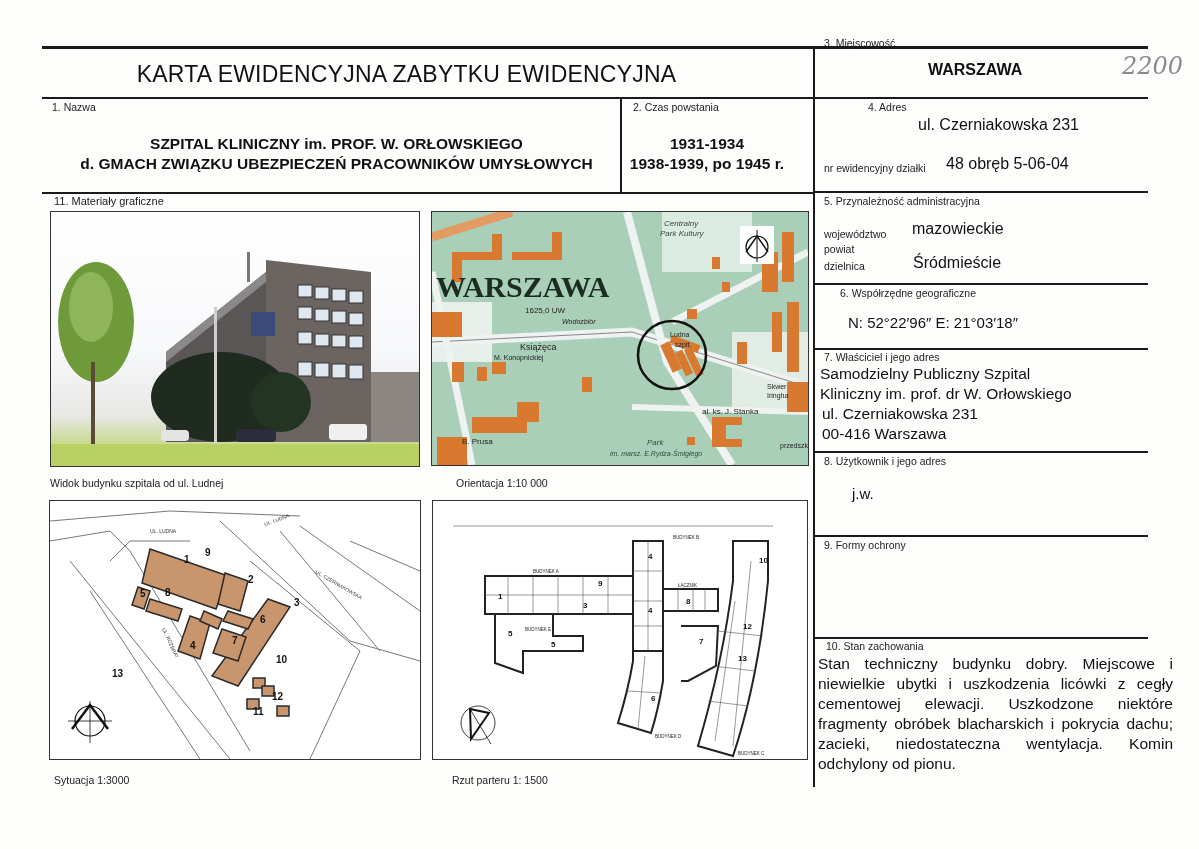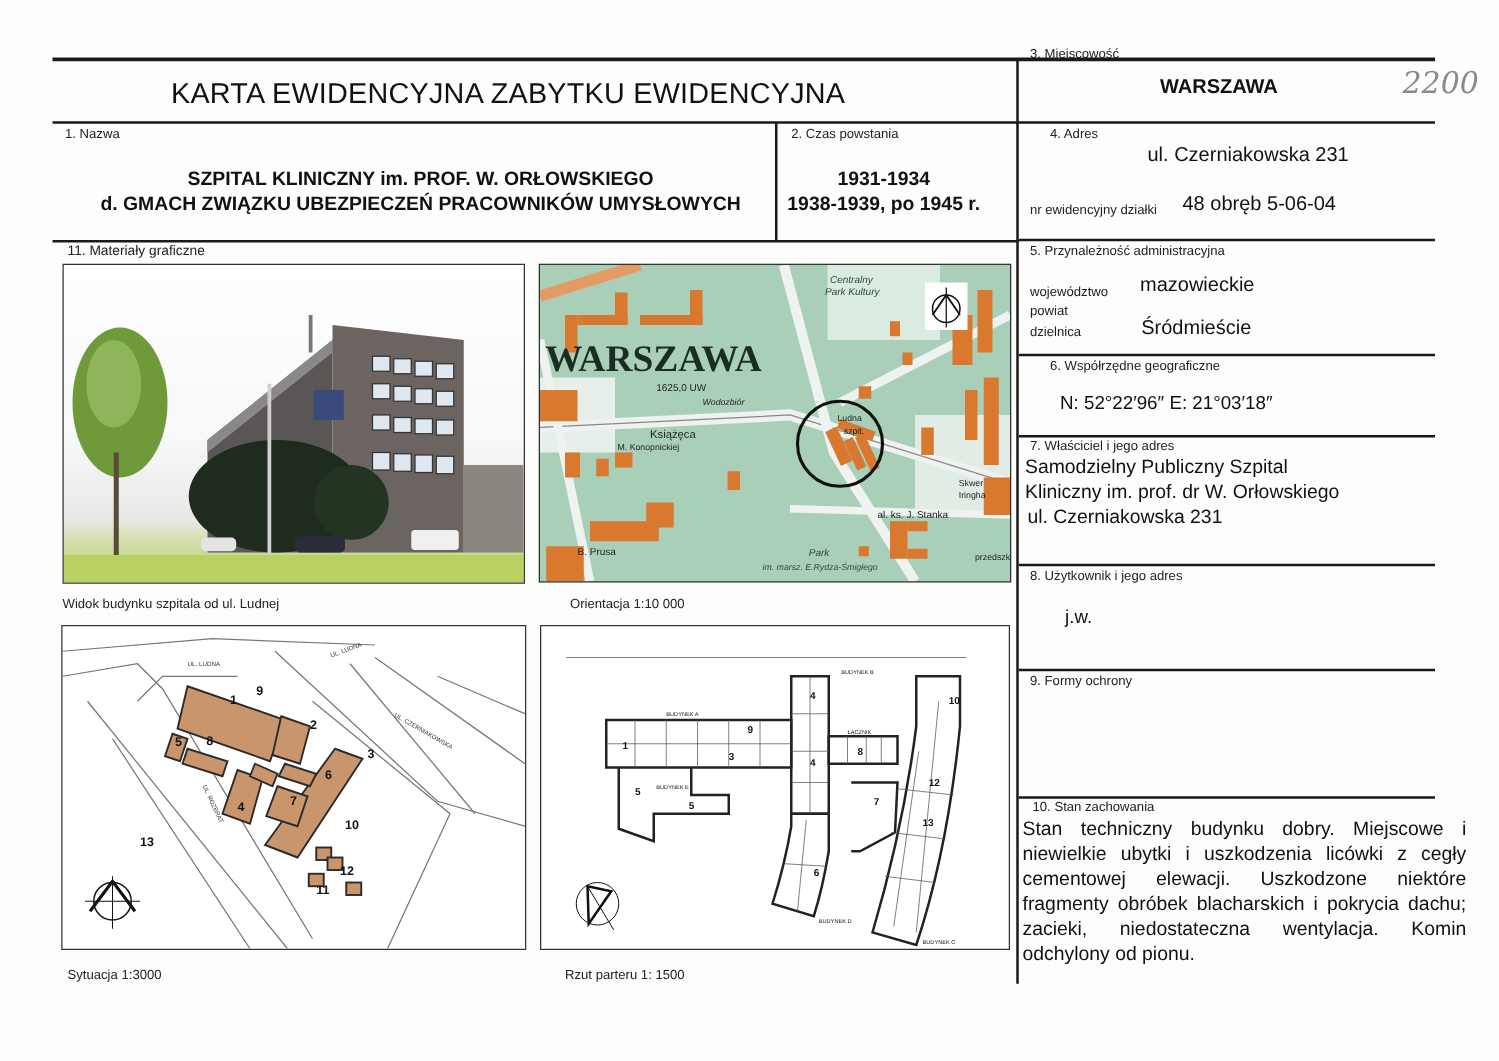--- a/index.html
+++ b/index.html
@@ -45,40 +45,41 @@
 <div class="lbl" style="left:633px;top:101px;">2. Czas powstania</div>
 <div class="dates">
   <div>1931-1934</div>
   <div>1938-1939, po 1945 r.</div>
 </div>
 
 <div class="lbl" style="left:824px;top:37px;">3. Miejscowość</div>
 <div class="city">WARSZAWA</div>
 <div class="hand">2200</div>
 
-<div class="lbl" style="left:840px;top:101px;">4. Adres</div>
+<div class="lbl" style="left:868px;top:101px;">4. Adres</div>
 <div class="val" style="left:918px;top:116px;">ul. Czerniakowska 231</div>
 <div class="lbl" style="left:824px;top:162px;">nr ewidencyjny działki</div>
 <div class="val" style="left:946px;top:155px;">48 obręb 5-06-04</div>
 
 <div class="lbl" style="left:824px;top:195px;">5. Przynależność administracyjna</div>
 <div class="lbl" style="left:824px;top:228px;">województwo</div>
 <div class="val" style="left:912px;top:220px;">mazowieckie</div>
 <div class="lbl" style="left:824px;top:243px;">powiat</div>
 <div class="lbl" style="left:824px;top:260px;">dzielnica</div>
 <div class="val" style="left:913px;top:254px;">Śródmieście</div>
 
 <div class="lbl" style="left:824px;top:287px;margin-left:16px;">6. Współrzędne geograficzne</div>
 <div class="val" style="left:848px;top:314px;font-size:15px;">N: 52°22′96″  E: 21°03′18″</div>
 
 <div class="lbl" style="left:824px;top:351px;">7. Właściciel i jego adres</div>
 <div class="owner">
   <div>Samodzielny Publiczny Szpital</div>
   <div>Kliniczny im. prof. dr W. Orłowskiego</div>
   <div style="padding-left:2px;">ul. Czerniakowska 231</div>
+  <div style="padding-left:2px;">00-416  Warszawa</div>
 </div>
 
 <div class="lbl" style="left:824px;top:455px;">8. Użytkownik i jego adres</div>
 <div class="val" style="left:852px;top:485px;font-size:15px;">j.w.</div>
 
 <div class="lbl" style="left:824px;top:539px;">9. Formy ochrony</div>
 
 <div class="lbl" style="left:826px;top:640px;">10. Stan zachowania</div>
 <div class="cond">Stan techniczny budynku dobry. Miejscowe i niewielkie ubytki i uszkodzenia licówki z cegły cementowej elewacji. Uszkodzone niektóre fragmenty obróbek blacharskich i pokrycia dachu; zacieki, niedostateczna wentylacja. Komin odchylony od pionu.</div>
 

